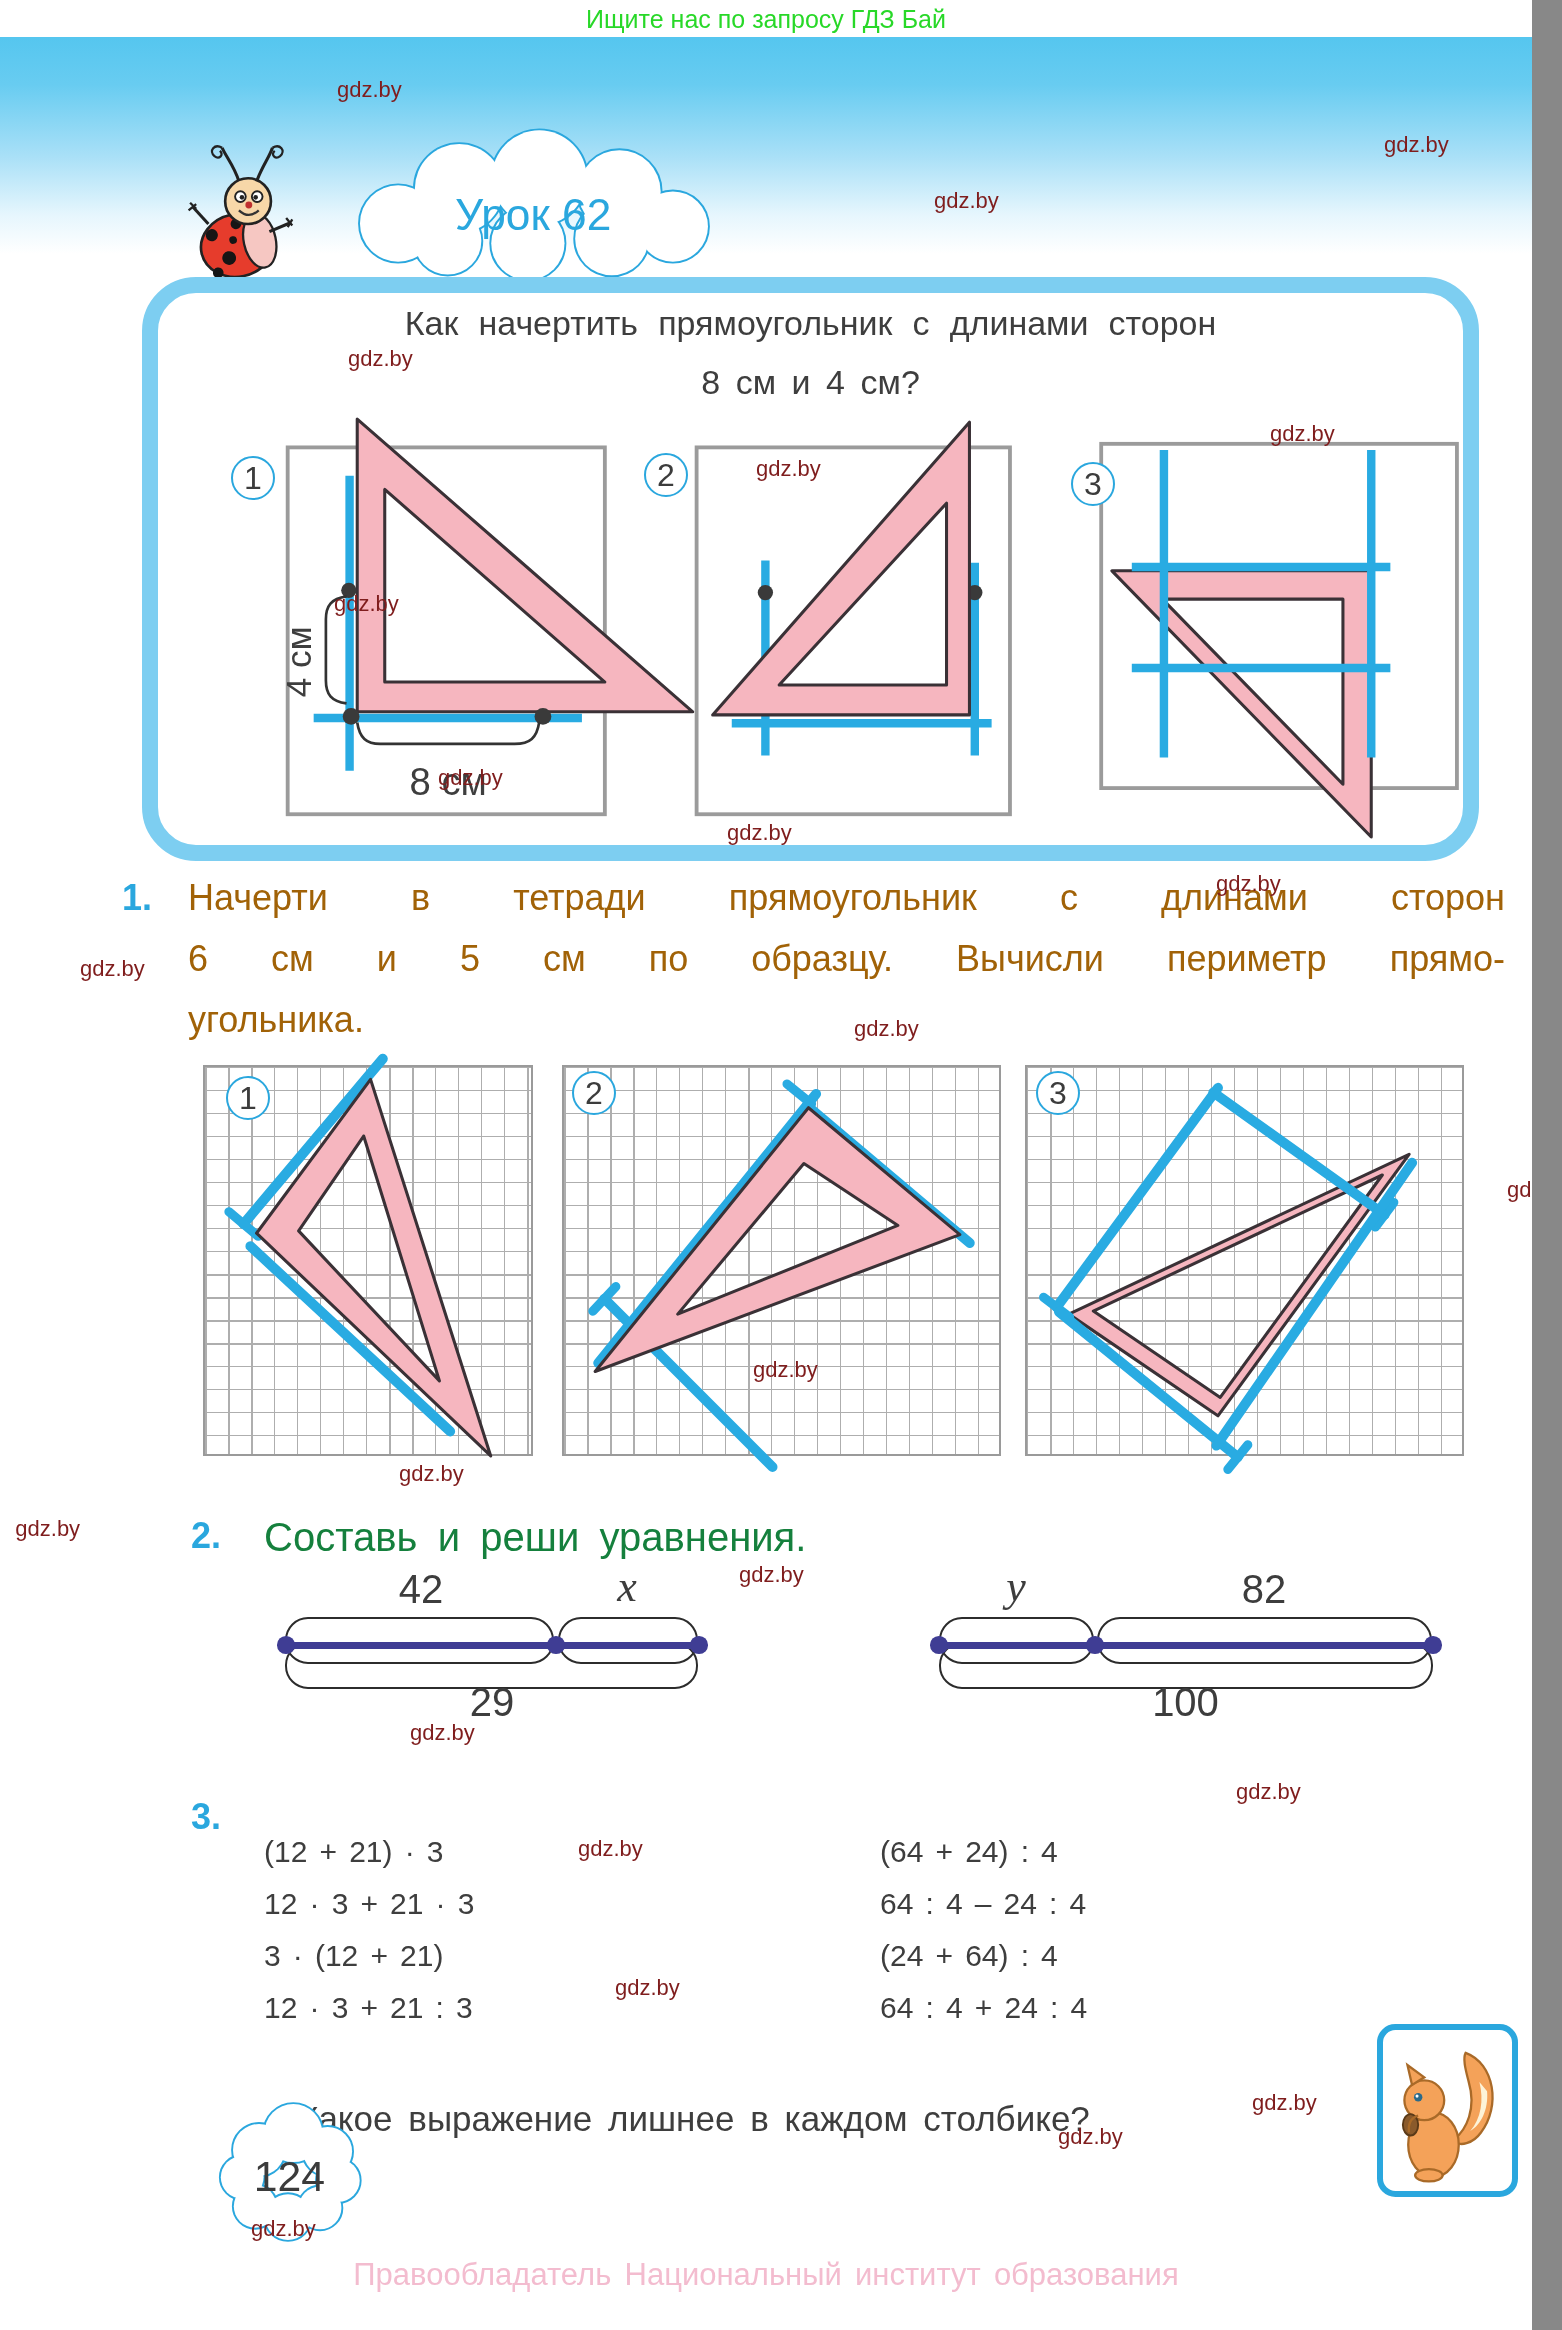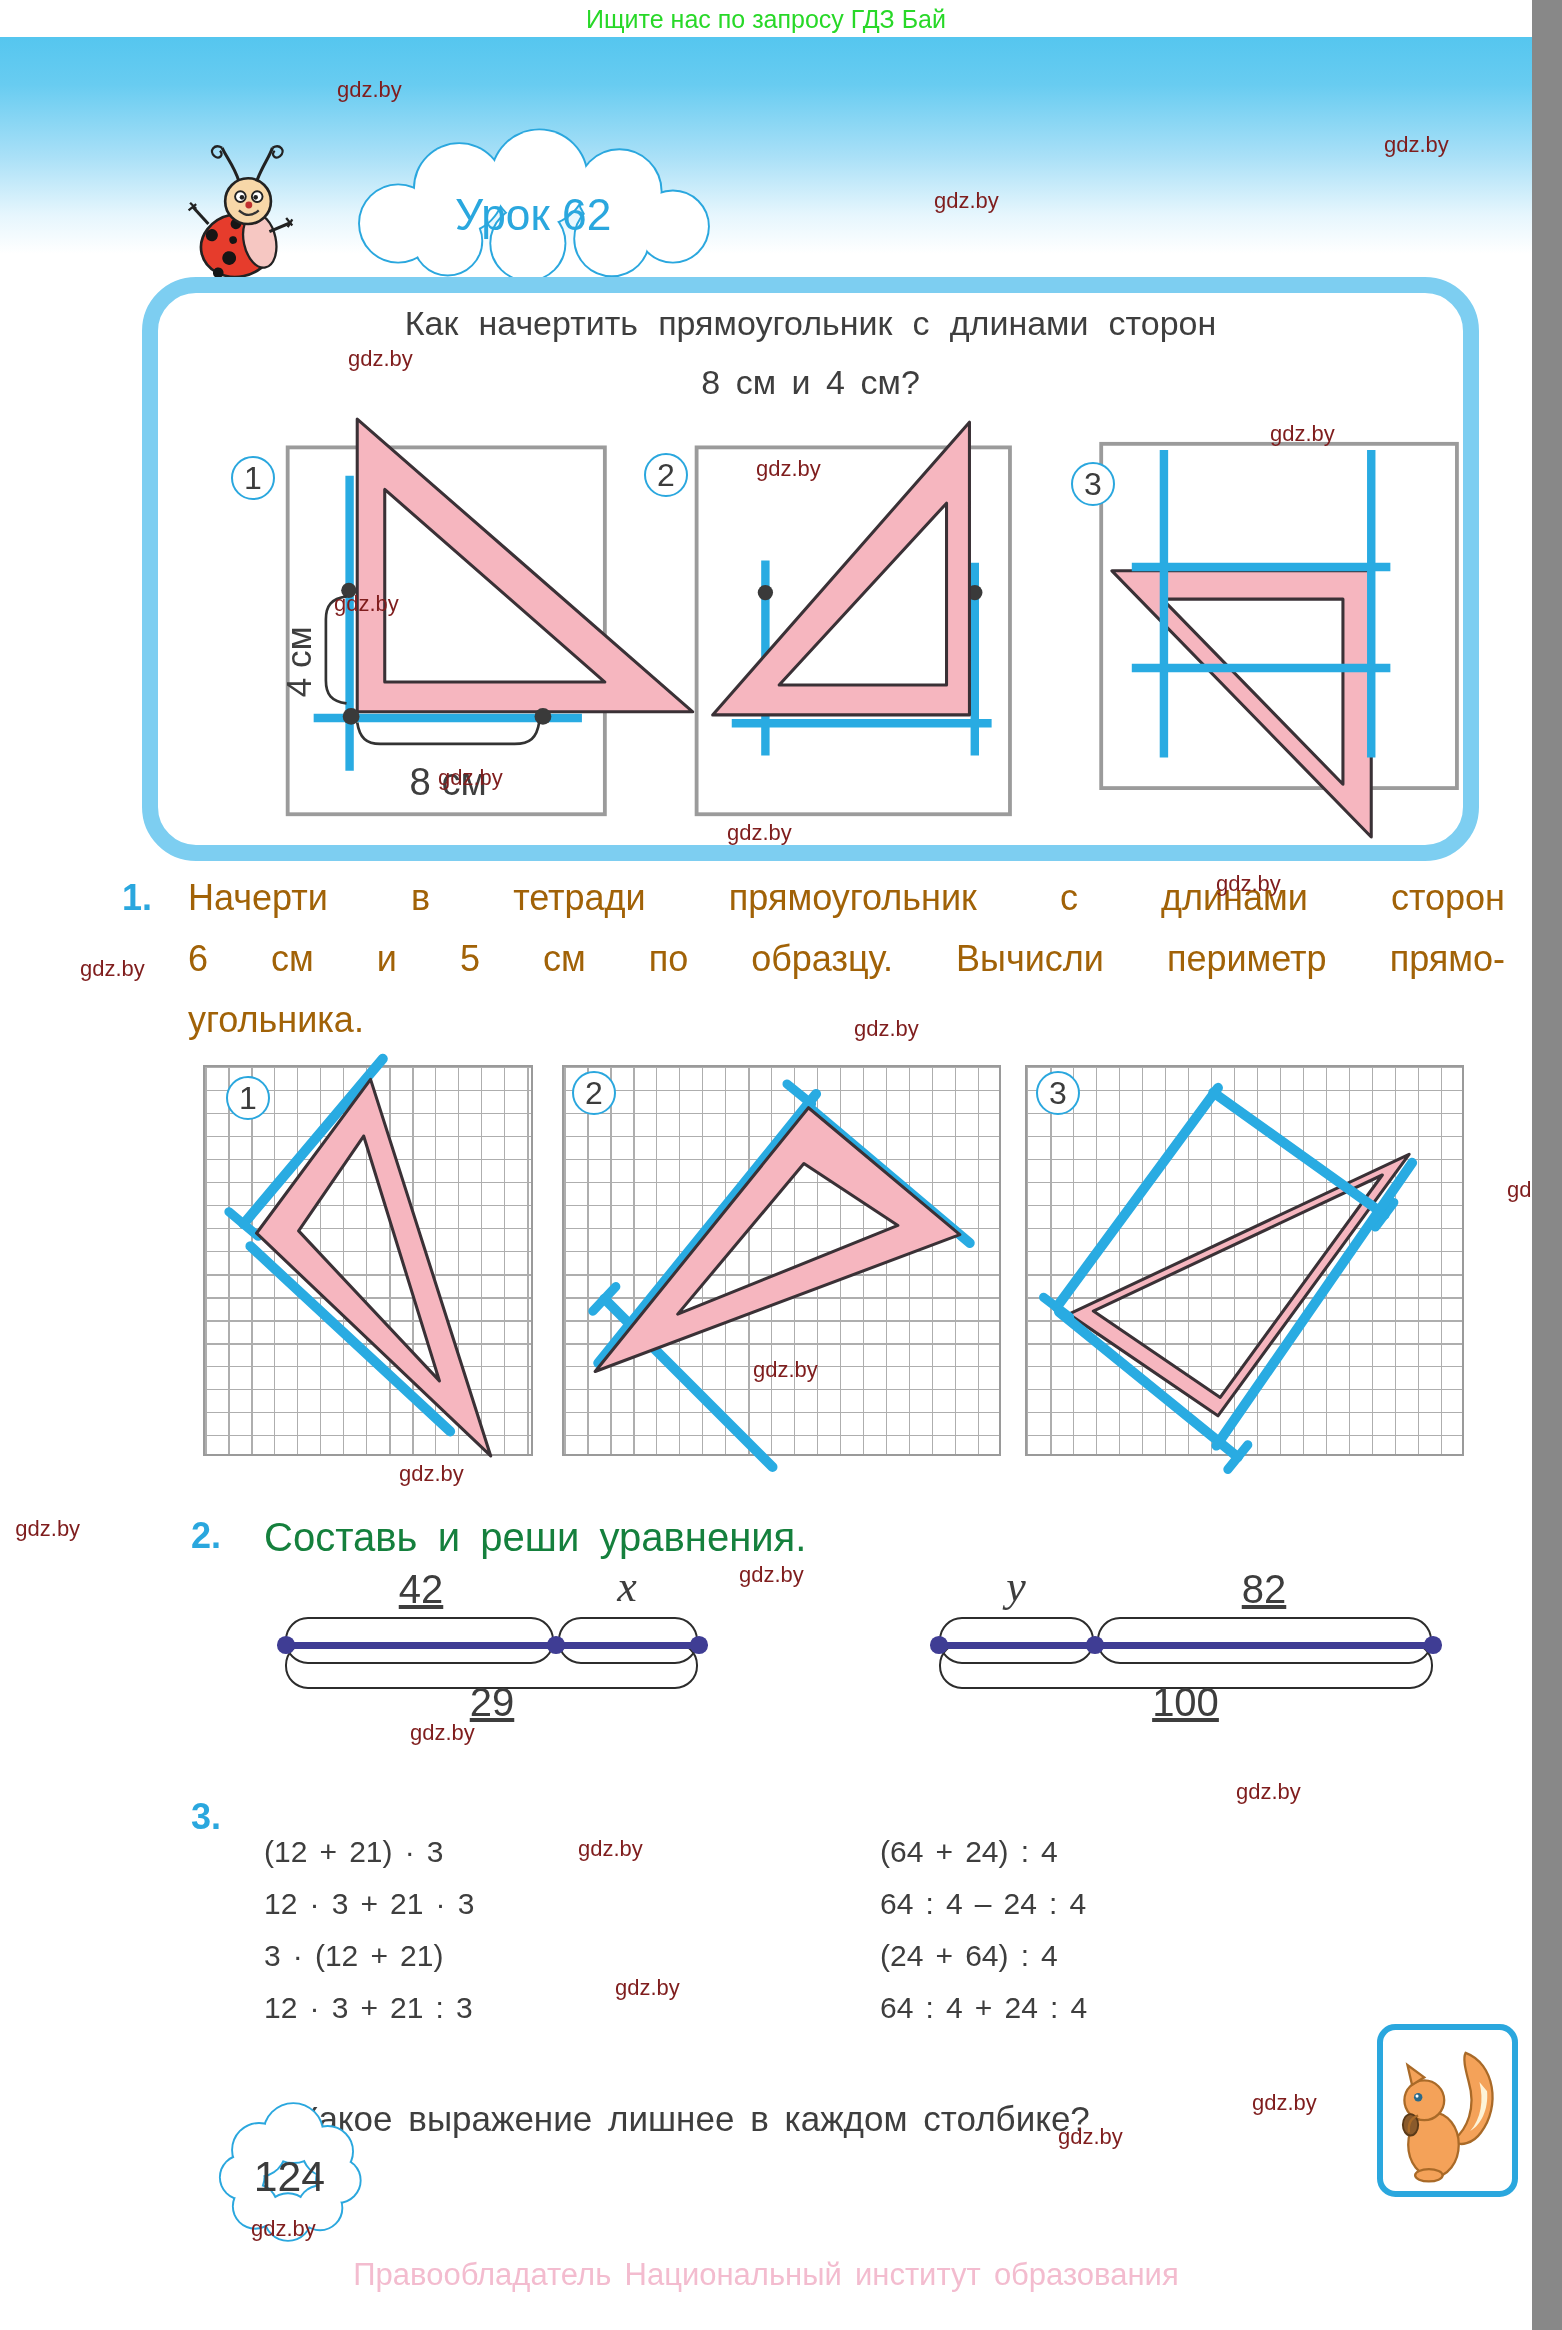--- a/index.html
+++ b/index.html
@@ -21,21 +21,21 @@
   .t1line{position:absolute;left:188px;width:1317px;font-size:36px;color:#a16207;}
   .just{text-align:justify;text-align-last:justify;}
   .tasktitle{position:absolute;font-size:40px;color:#15803d;word-spacing:9.2px;}
   .grid{position:absolute;border:2.3px solid #9a9a9a;background-color:#fff;
         background-image:repeating-linear-gradient(to right,#aeaeae 0 1.5px,transparent 1.5px 23px),
                          repeating-linear-gradient(to bottom,#aeaeae 0 1.5px,transparent 1.5px 23px);}
   .gsvg{position:absolute;z-index:4;}
   .pill{position:absolute;height:43px;border:2.3px solid #2c2c2c;border-radius:23px;}
   .bar-line{position:absolute;height:6.9px;background:#3f3d94;z-index:2;}
   .bar-dot{position:absolute;width:17.6px;height:17.6px;border-radius:50%;background:#3f3d94;z-index:3;}
-  .bar-label{position:absolute;font-size:40px;color:#3d3d3d;text-align:center;text-decoration:underline;}
+  .bar-label{position:absolute;font-size:40px;color:#3d3d3d;text-align:center;}
   .bar-var{position:absolute;font-family:"Liberation Serif",serif;font-style:italic;
            font-size:44px;color:#3d3d3d;text-align:center;}
   .expr{position:absolute;font-size:30px;color:#3e3e3e;word-spacing:3.8px;white-space:nowrap;}
   .question{position:absolute;left:298px;top:2099px;font-size:35px;color:#3e3e3e;word-spacing:6.1px;}
   .squirrelbox{position:absolute;left:1377px;top:2024px;width:129px;height:161px;
                border:6.1px solid #2aa7de;border-radius:18.4px;background:#fff;}
   .copyright{position:absolute;left:0;top:2257px;width:100%;text-align:center;
              font-size:31px;color:#f3bccf;word-spacing:4.6px;}
   .footer-links{position:absolute;left:0;top:2295px;width:100%;text-align:center;
                 font-size:25px;color:#2456cc;}

